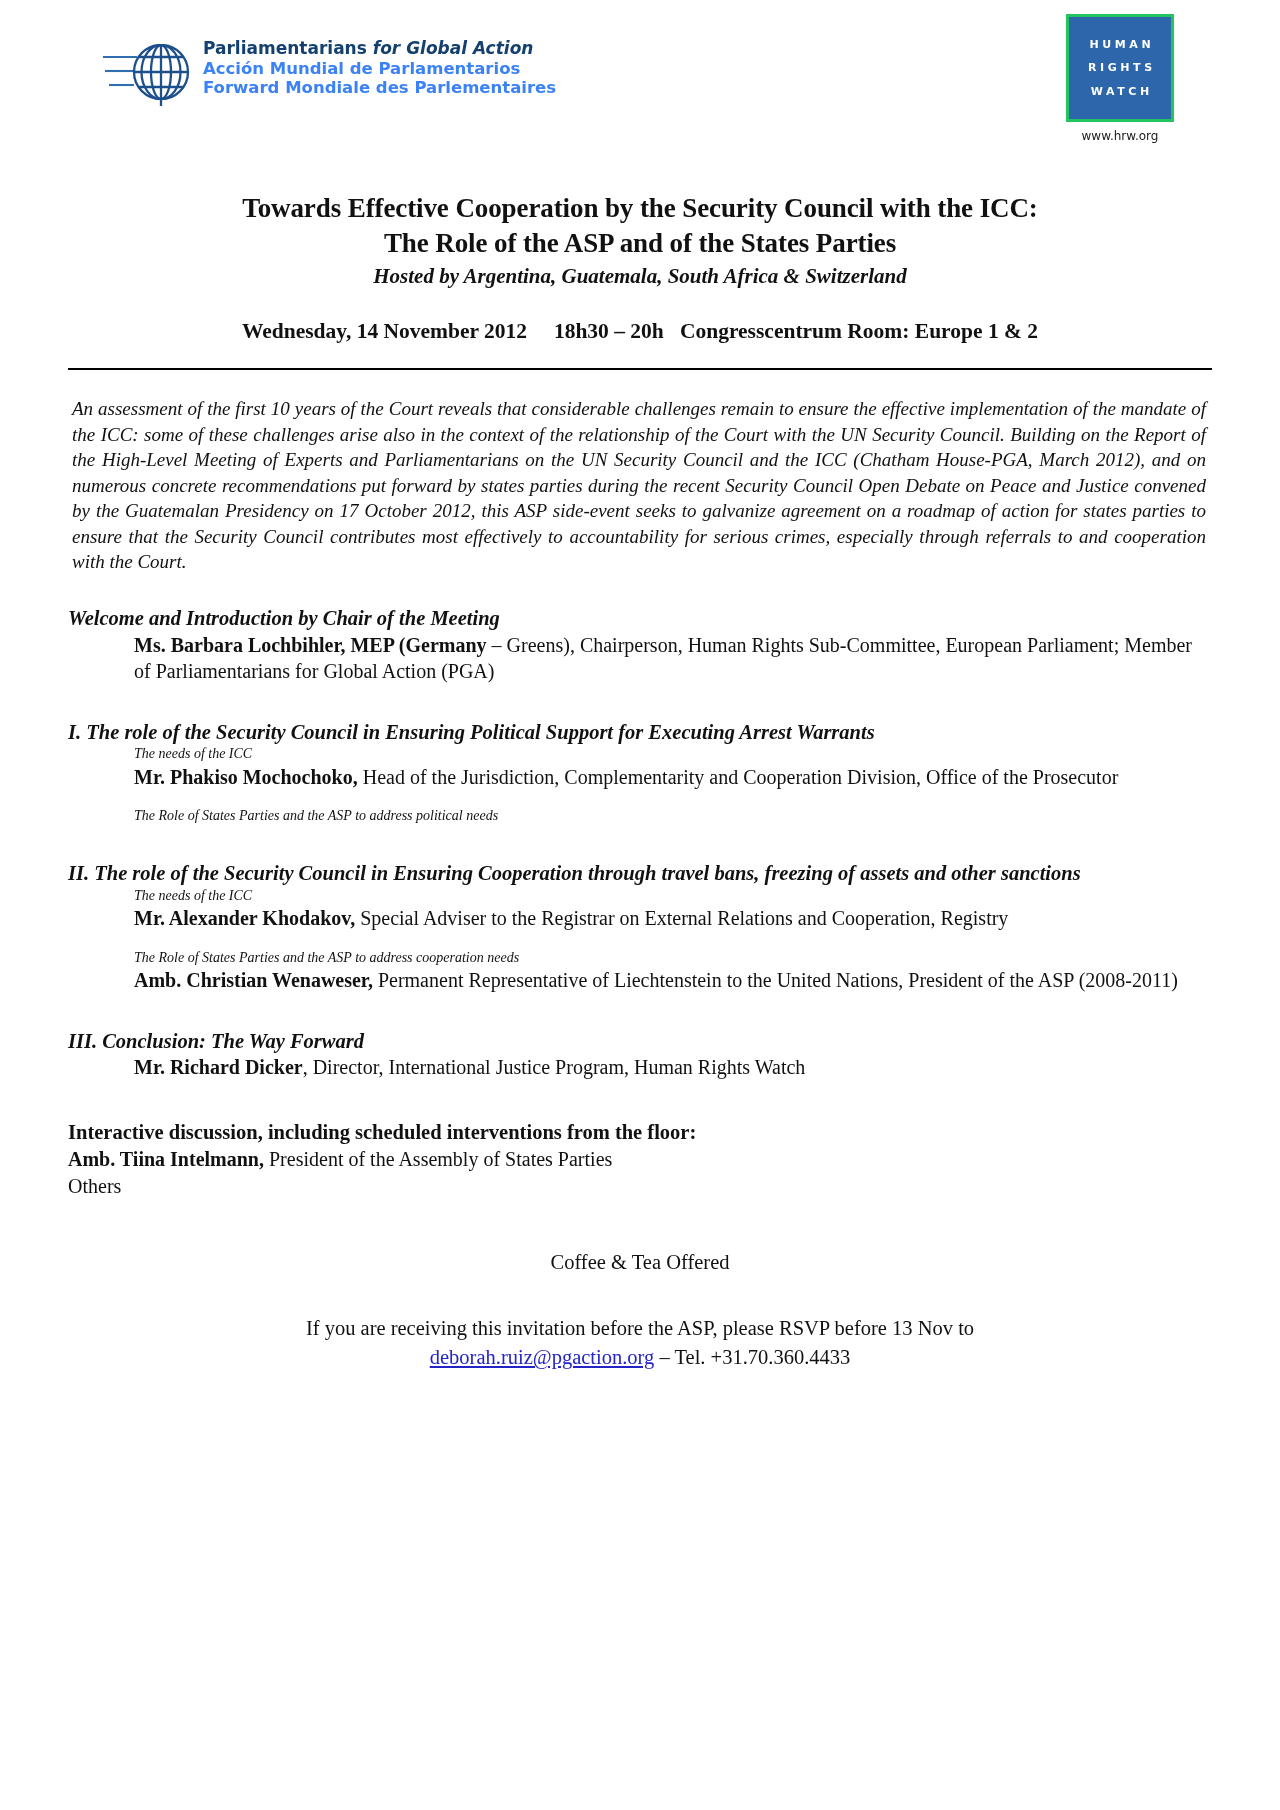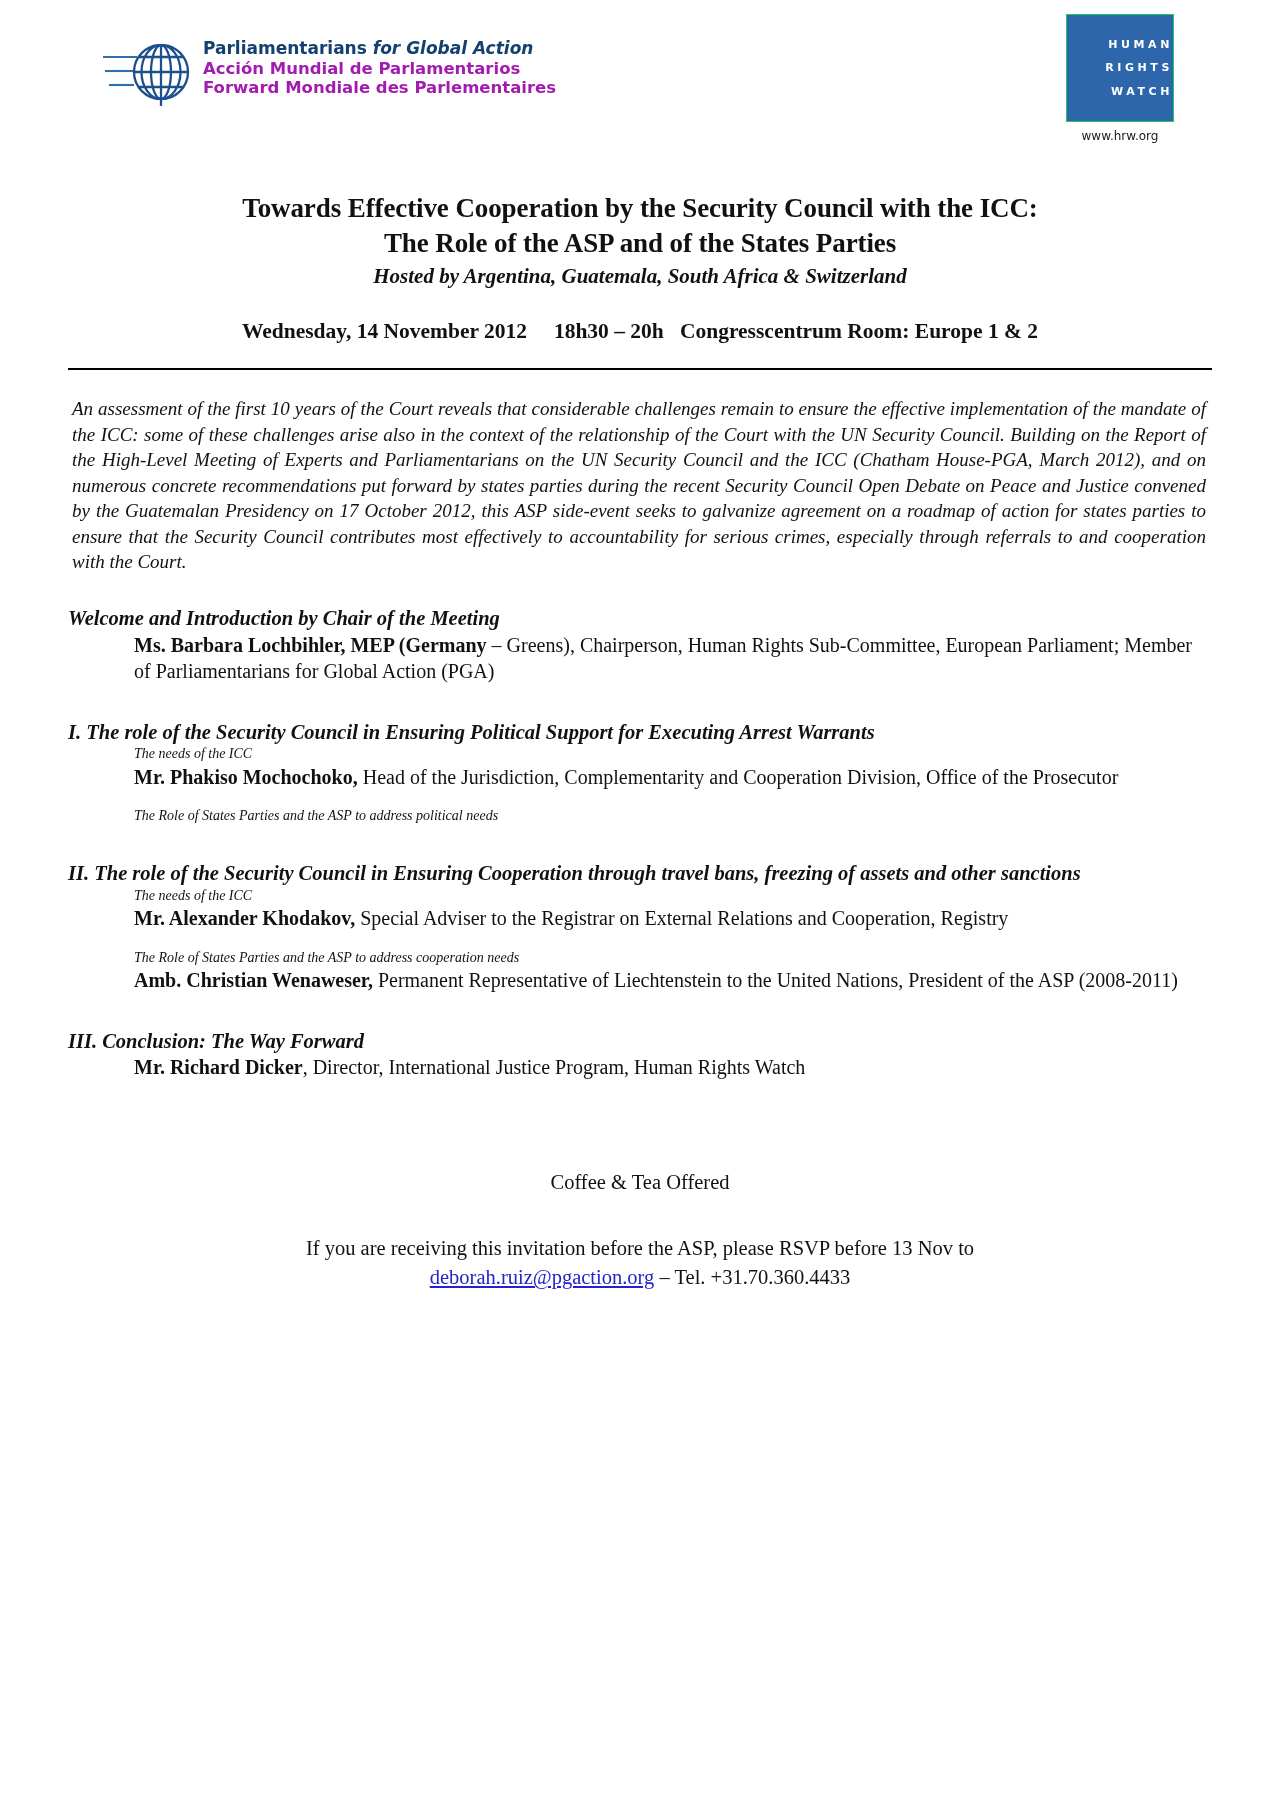--- a/index.html
+++ b/index.html
@@ -55,41 +55,41 @@
   .pga-l1 {
     font-size: 17px;
     font-weight: bold;
     color: #14406f;
     white-space: nowrap;
   }
   .pga-l1 .it { font-style: italic; }
   .pga-l2, .pga-l3 {
     font-size: 16.5px;
     font-weight: bold;
-    color: #a21caf;
+    color: #3b82f6;
     white-space: nowrap;
   }
 
   .hrw-logo {
     position: absolute;
     right: 38px;
     top: 14px;
     width: 108px;
     text-align: center;
   }
   .hrw-box {
     width: 108px;
     height: 108px;
     background: #2d66ab;
-    border: 1px solid #22c55e;
+    border: 3px solid #22c55e;
     box-sizing: border-box;
     display: flex;
     flex-direction: column;
     justify-content: center;
-    align-items: flex-end;
+    align-items: center;
   }
   .hrw-box span {
     display: block;
     color: #ffffff;
     font-family: "DejaVu Sans", "Liberation Sans", sans-serif;
     font-size: 11px;
     font-weight: bold;
     letter-spacing: 3.6px;
     text-indent: 3.6px;
     line-height: 2.1;
@@ -282,20 +282,25 @@
 
     <div class="gap"></div>
 
     <div class="sec">
       <div class="sec-head">III. Conclusion: The Way Forward</div>
       <div class="person"><b>Mr. Richard Dicker</b><span>, Director, International Justice Program, Human Rights Watch</span></div>
     </div>
 
     <div class="gap-lg"></div>
 
+    <div class="sec">
+      <div class="flush-head">Interactive discussion, including scheduled interventions from the floor:</div>
+      <div class="flush"><b>Amb. Tiina Intelmann,</b><span> President of the Assembly of States Parties</span></div>
+      <div class="flush">Others</div>
+    </div>
 
   </div>
 
   <div class="footer">
     <div class="coffee">Coffee &amp; Tea Offered</div>
     <div class="rsvp">
       <span>If you are receiving this invitation before the ASP, please RSVP before 13 Nov to</span><br>
       <a class="maillink" href="#">deborah.ruiz@pgaction.org</a><span> – Tel. +31.70.360.4433</span>
     </div>
   </div>

